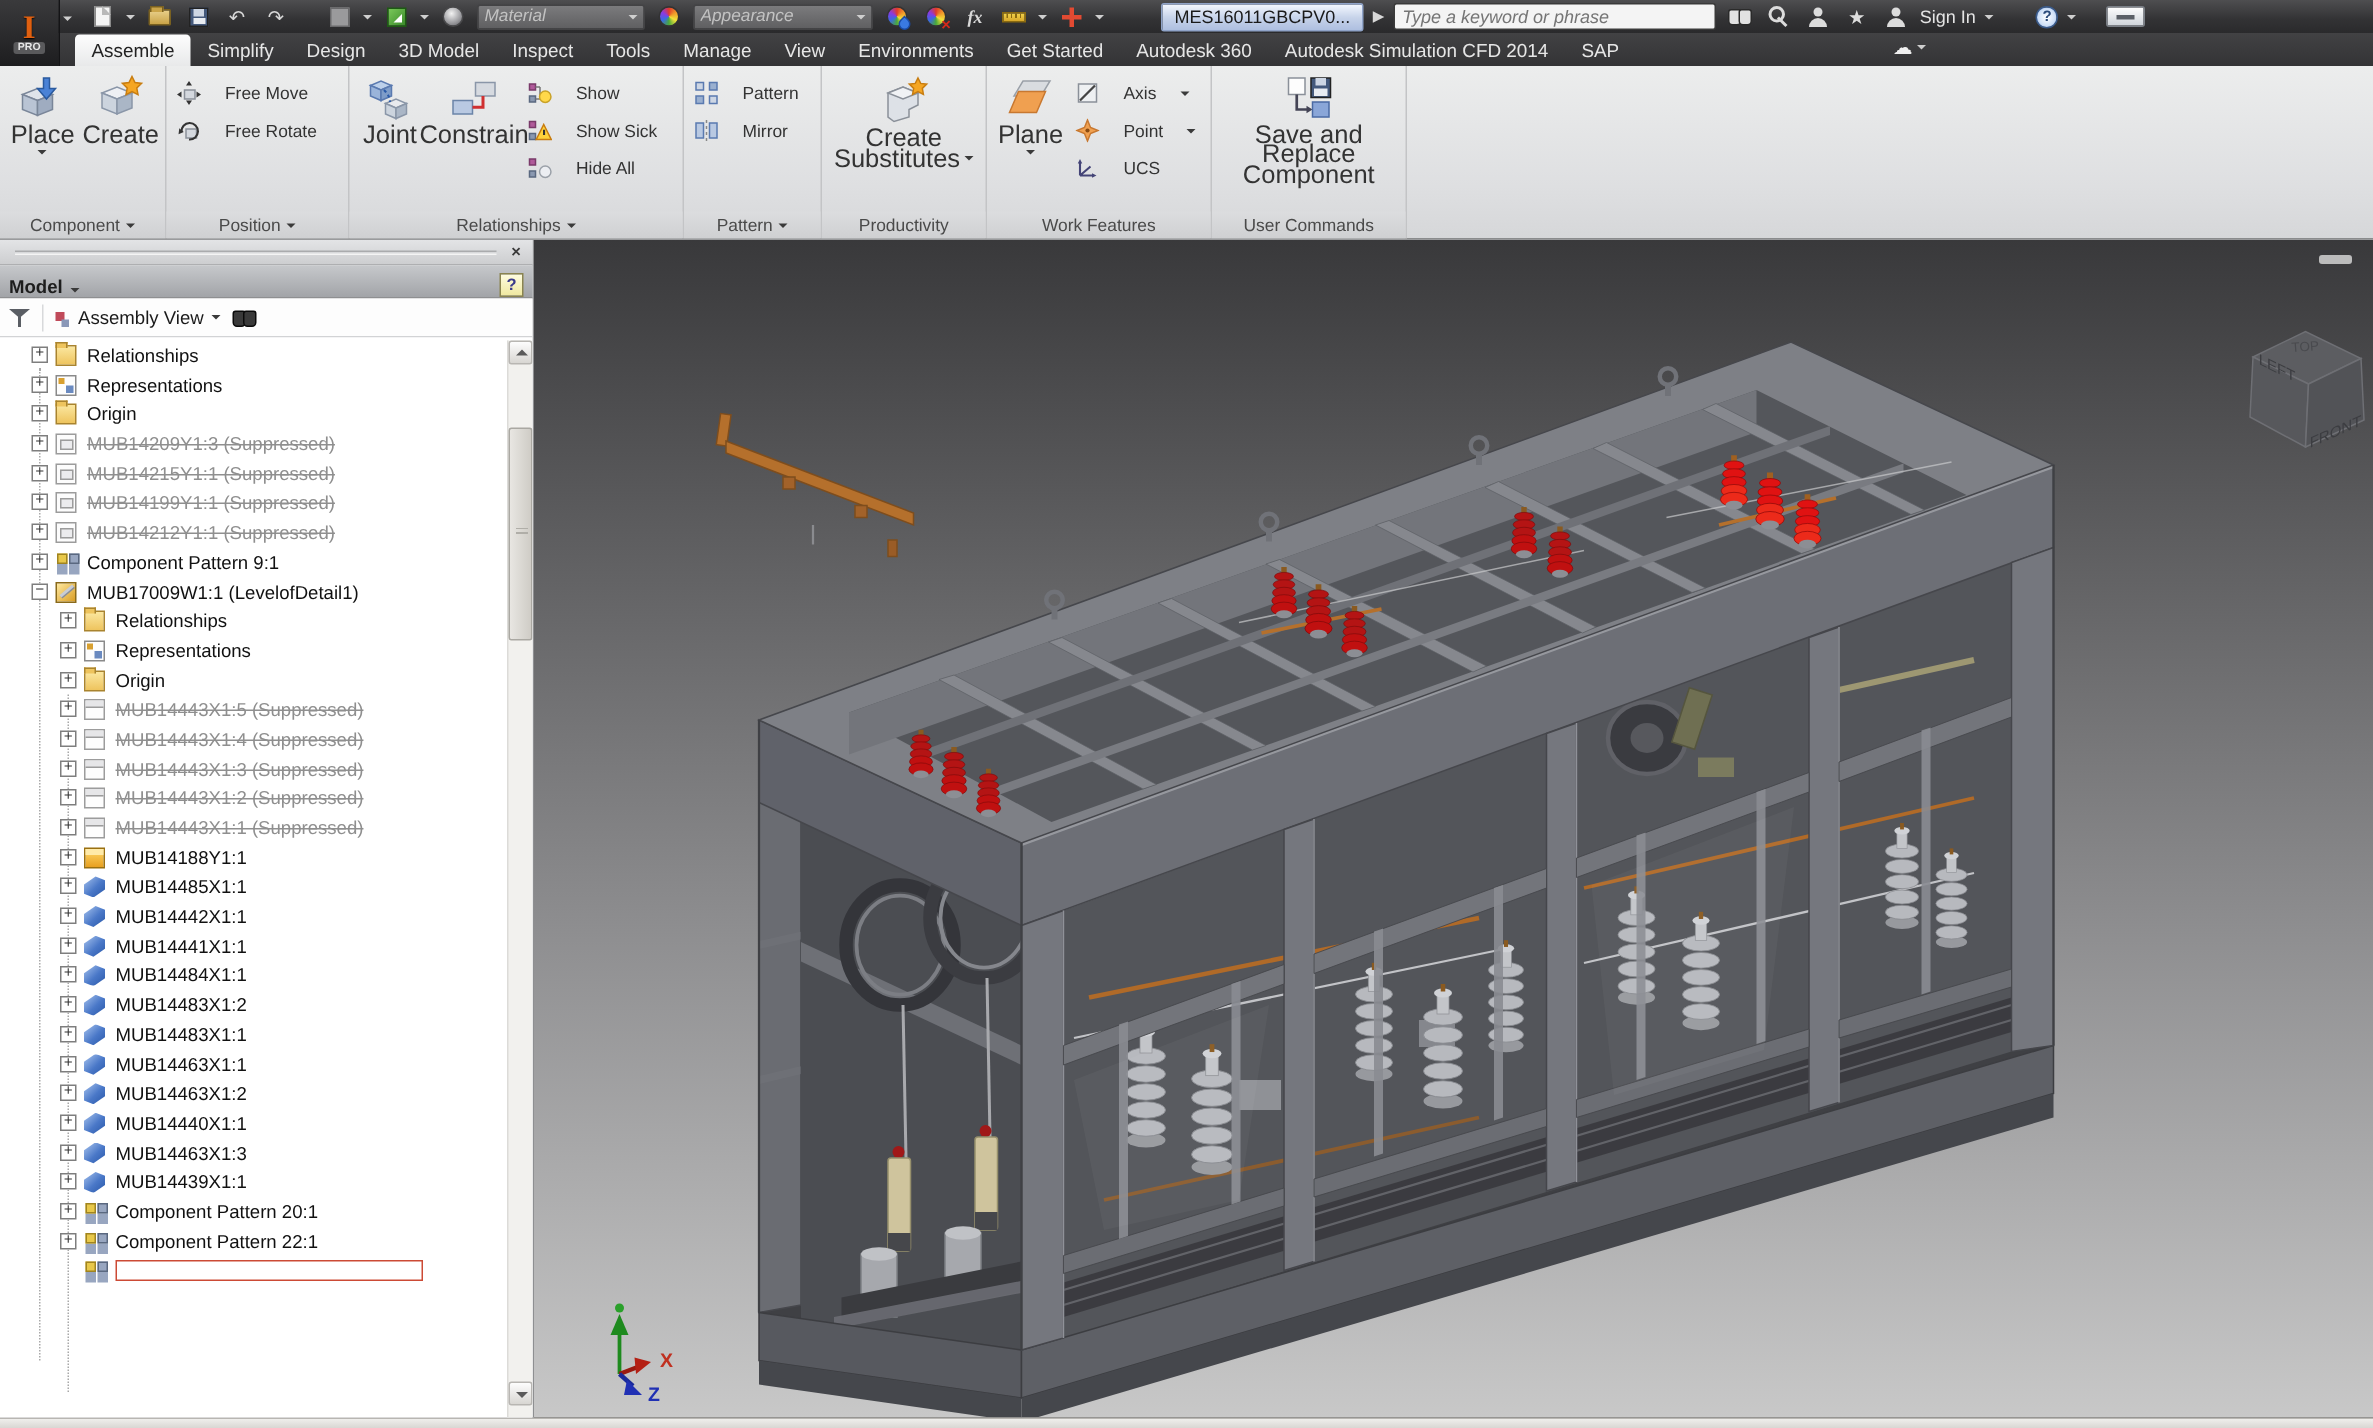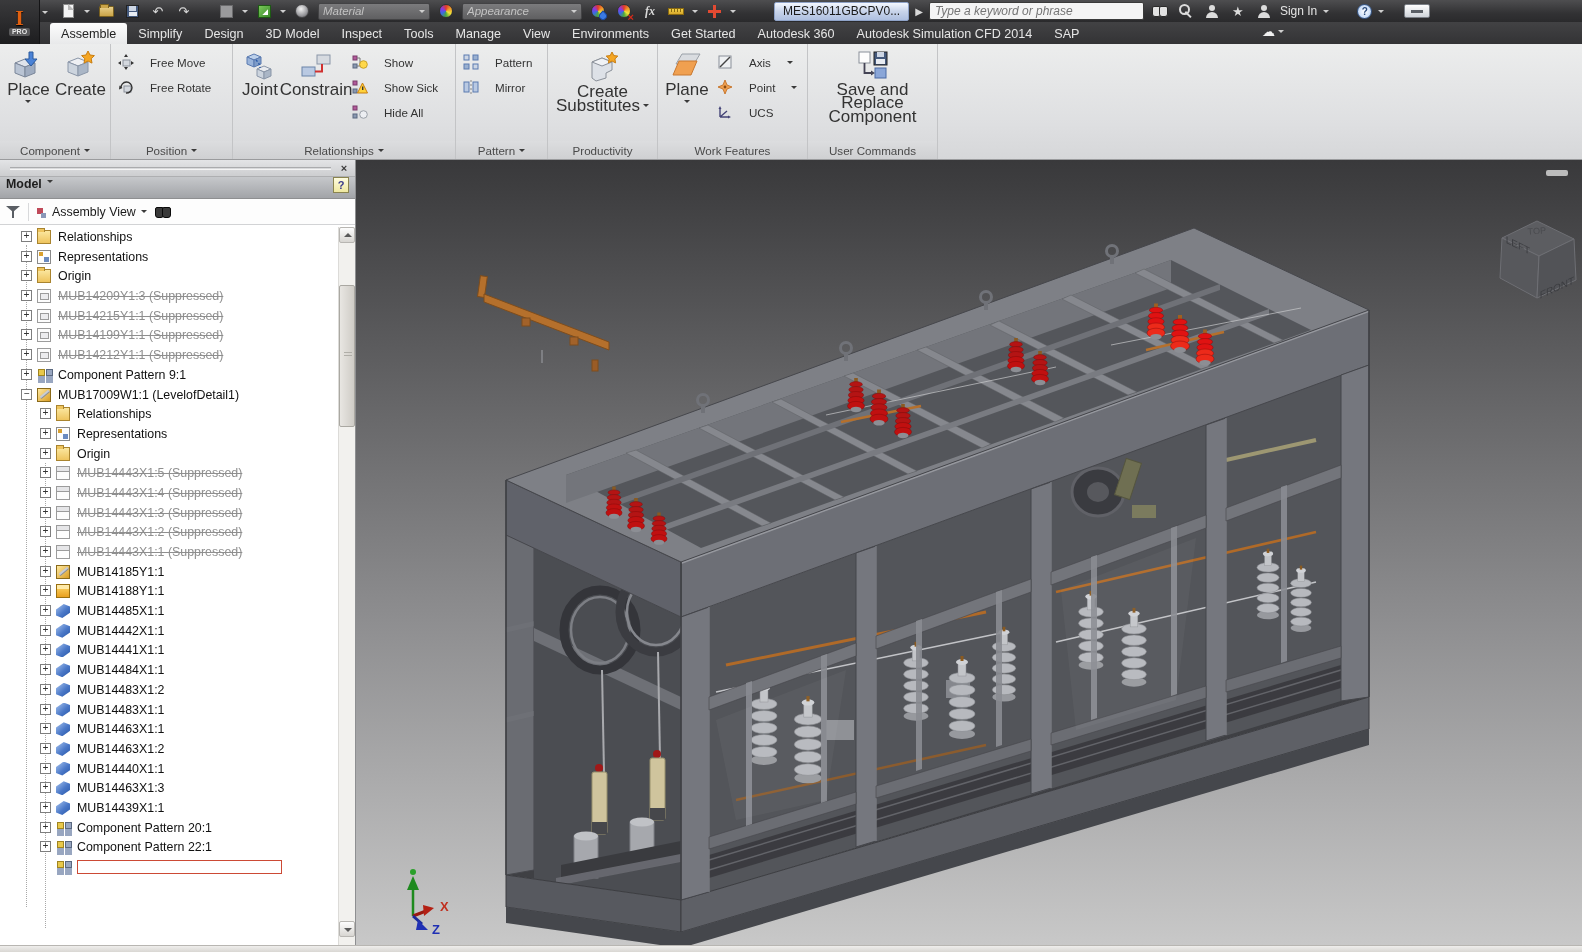--- a/index.html
+++ b/index.html
@@ -117,21 +117,21 @@
   .smallbtn .slabel { font-size:11.6px; color:#333; white-space:nowrap; }
 
   
   .browser { position:absolute; left:0; top:160px; width:356px; height:785px;
     background:#ffffff; border-right:1px solid #8e8f91; z-index:10; display:flex; flex-direction:column; }
   .b-mini { height:17px; background:linear-gradient(#e3e4e6,#cdced0); border-bottom:1px solid #aeafb1;
     display:flex; align-items:center; padding:0 4px; }
   .b-mini .grab { flex:1; height:3px; margin:0 6px; border-top:1px solid #aaabad; border-bottom:1px solid #f4f4f4; }
   .b-mini .xbtn { width:14px; height:13px; color:#3a3a3a; font:bold 11px/12px "Liberation Sans",sans-serif;
     text-align:center; }
-  .b-head { height:22px; background:linear-gradient(#c6c8cb,#a2a4a8); display:flex; align-items:flex-start;
+  .b-head { height:22px; background:linear-gradient(#c6c8cb,#a2a4a8); display:flex; align-items:flex-end;
     padding:0 6px; gap:5px; border-bottom:1px solid #8e8f91; }
   .b-head .btitle { font:bold 12.4px "Liberation Sans",sans-serif; color:#1d1d1d; }
   .b-help { margin-left:auto; width:16px; height:16px; background:linear-gradient(#fefce0,#efe8a0);
     border:1px solid #8a8450; color:#3a3a8a; font:bold 11px/14px "Liberation Sans",sans-serif; text-align:center; }
   .b-tools { height:26px; background:#fdfdfd; border-bottom:1px solid #d2d3d5; display:flex;
     align-items:center; padding:0 6px; gap:8px; }
   .funnel { width:14px; height:13px; position:relative; }
   .funnel::before { content:""; position:absolute; left:0; top:1px; border:7px solid transparent;
     border-top:6px solid #5a5e64; }
   .funnel::after { content:""; position:absolute; left:6px; top:6px; width:2px; height:7px; background:#5a5e64; }
@@ -705,26 +705,20 @@
           <div class="trow" data-lvl="2" data-sup="1" data-sel="">
             <span class="exp" data-g="+"></span>
             <span class="ti" data-icon="partout"></span>
             <span class="tlabel">MUB14443X1:2 (Suppressed)</span>
 
           </div>
           <div class="trow" data-lvl="2" data-sup="1" data-sel="">
             <span class="exp" data-g="+"></span>
             <span class="ti" data-icon="partout"></span>
             <span class="tlabel">MUB14443X1:1 (Suppressed)</span>
-
-          </div>
-          <div class="trow" data-lvl="2" data-sup="0" data-sel="">
-            <span class="exp" data-g="+"></span>
-            <span class="ti" data-icon="asm"></span>
-            <span class="tlabel">MUB14185Y1:1</span>
 
           </div>
           <div class="trow" data-lvl="2" data-sup="0" data-sel="">
             <span class="exp" data-g="+"></span>
             <span class="ti" data-icon="cube"></span>
             <span class="tlabel">MUB14188Y1:1</span>
 
           </div>
           <div class="trow" data-lvl="2" data-sup="0" data-sel="">
             <span class="exp" data-g="+"></span>

